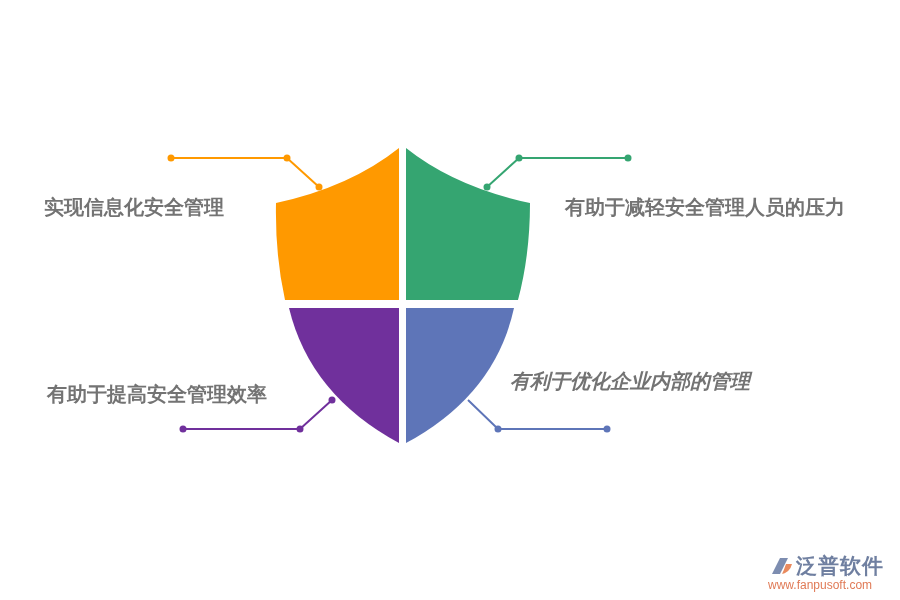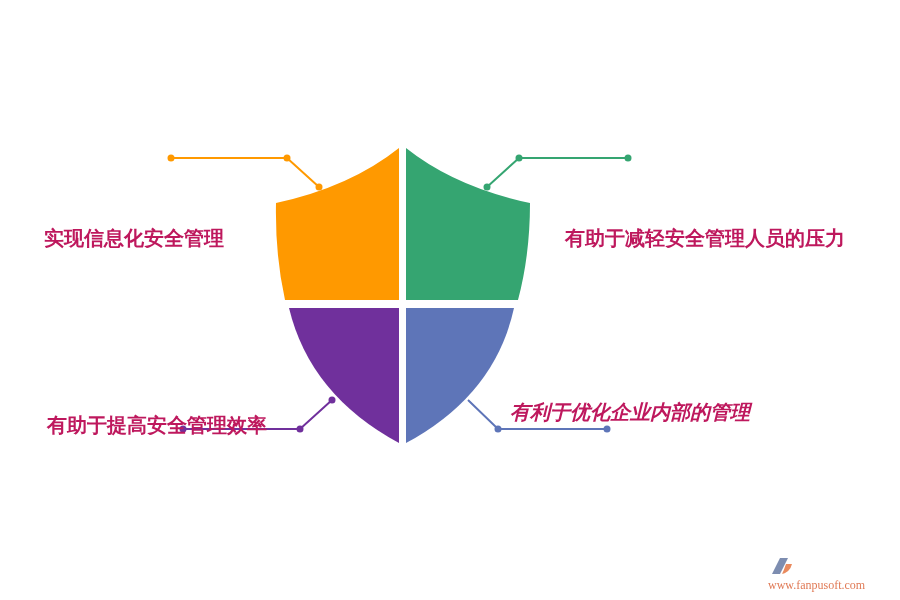--- a/index.html
+++ b/index.html
@@ -1,22 +1,22 @@
 <!DOCTYPE html>
 <html><head>
 <meta charset="utf-8">
 <style>
   html, body { margin:0; padding:0; }
   body { width:900px; height:600px; background:#ffffff; position:relative; overflow:hidden;
          font-family:"DejaVu Sans", sans-serif; }
   #canvas { position:absolute; left:0; top:0; width:900px; height:600px; }
-  .label { position:absolute; font-size:20px; font-weight:bold; color:#be185d; white-space:nowrap; line-height:24px; letter-spacing:0px;margin-top:31px; }
+  .label { position:absolute; font-size:20px; font-weight:bold; color:#737373; white-space:nowrap; line-height:24px; letter-spacing:0px; }
   .logo { position:absolute; left:768px; top:552px; width:125px; height:44px; }
   .logo-cn { position:absolute; left:28px; top:0px; font-size:21px; color:#6f7fa0; font-weight:bold; letter-spacing:1px; white-space:nowrap; }
-  .logo-url { position:absolute; left:0px; top:26px; font-size:12px; color:#e07a56; font-family:Liberation Serif, serif; white-space:nowrap; }
+  .logo-url { position:absolute; left:0px; top:26px; font-size:12px; color:#e07a56; font-family:Liberation Sans, sans-serif; white-space:nowrap; }
   .logo-icon { position:absolute; left:2px; top:2px; width:24px; height:22px; }
 </style>
 </head>
 <body>
 
 <svg id="canvas" viewBox="0 0 900 600" xmlns="http://www.w3.org/2000/svg">
 
   <path d="M399,148 Q350,187 276,203 Q275,255 285,300 L399,300 Z" fill="#FF9900"></path>
 
   <path d="M406,148 Q455,187 530,203 Q530,255 518,300 L406,300 Z" fill="#35A571"></path>
@@ -56,14 +56,15 @@
 <div class="label" style="left:44px; top:195px;">实现信息化安全管理</div>
 <div class="label" style="left:565px; top:195px;">有助于减轻安全管理人员的压力</div>
 <div class="label" style="left:47px; top:382px;text-align:right;">有助于提高安全管理效率</div>
 <div class="label" style="left:510px; top:369px;font-style:italic;">有利于优化企业内部的管理</div>
 
 <div class="logo">
   <svg class="logo-icon" viewBox="0 0 24 22">
     <path d="M2,20 L10,4 L18,4 L10,20 Z" fill="#7d8db0"></path>
     <path d="M12,20 Q20,18 22,10 L16,10 Q14,16 12,20 Z" fill="#e98a5e"></path>
   </svg>
+  <div class="logo-cn">泛普软件</div>
   <div class="logo-url">www.fanpusoft.com</div>
 </div>
 
 </body></html>

